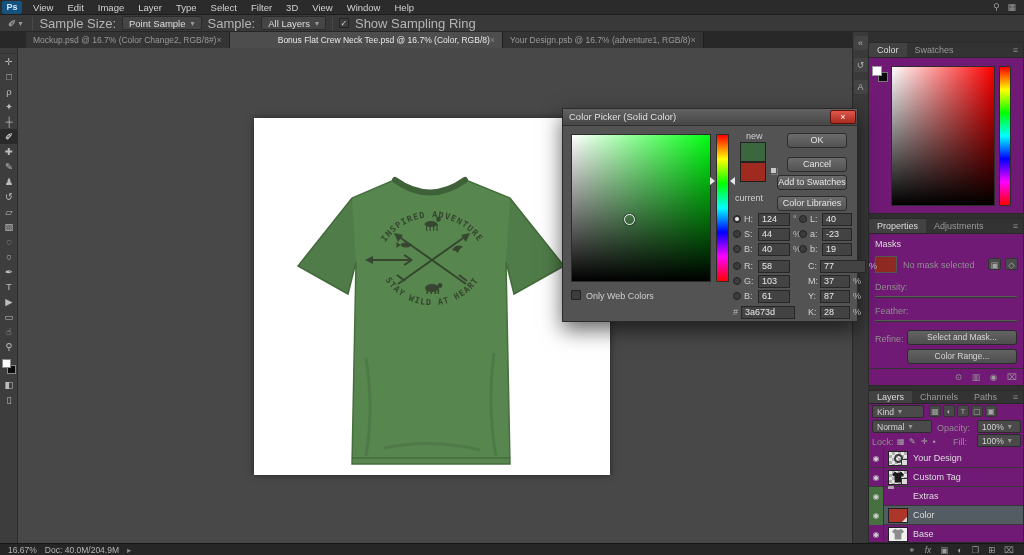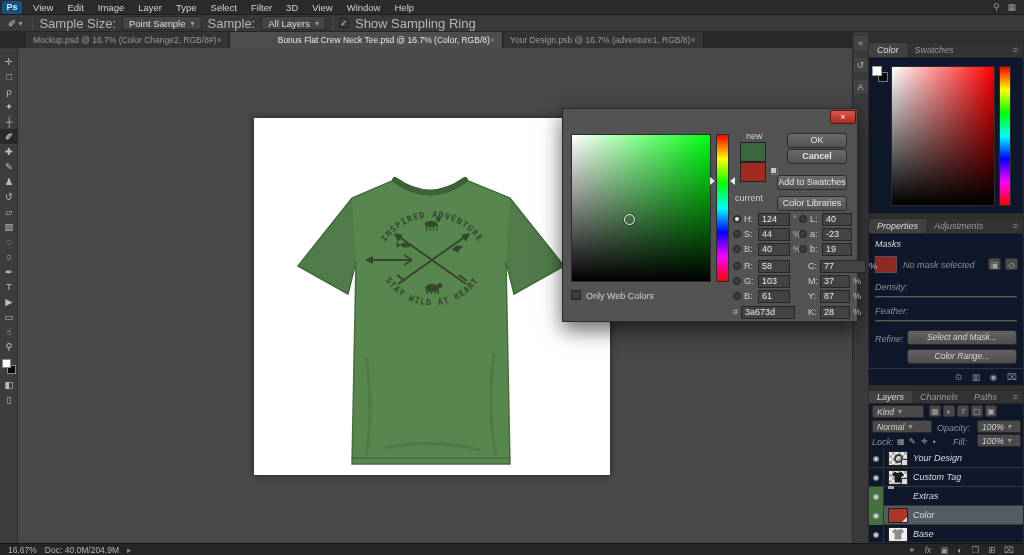--- a/index.html
+++ b/index.html
@@ -55,21 +55,21 @@
 
   
   .dockbg{position:absolute;left:852px;top:32px;width:172px;height:511px;background:#303030;}
   .dockstrip{position:absolute;left:852px;top:32px;width:16px;height:511px;background:#3a3a3a;
              border-left:1px solid #282828;display:flex;flex-direction:column;align-items:center;gap:8px;
              padding-top:4px;}
   .dock-icon{width:14px;height:14px;line-height:14px;text-align:center;color:#b0b0b0;font-size:9px;
              background:#444;border-radius:2px;}
 
   
-  .panel{position:absolute;left:868px;width:156px;background:#0f172a;border:1px solid #2a2a2a;font-style:italic;}
+  .panel{position:absolute;left:868px;width:156px;background:#701a75;border:1px solid #2a2a2a;}
   .phead{height:15px;background:#333333;border-bottom:1px solid #262626;display:flex;align-items:stretch;}
   .ptab{padding:0 8px;line-height:15px;font-size:9px;color:#999999;}
   .ptab.active{background:#424242;color:#dddddd;}
   .pmenu{margin-left:auto;padding-right:5px;line-height:15px;color:#888;font-size:9px;}
   .pbody{position:relative;}
   .plabel{position:absolute;font-size:9px;color:#8f8f8f;}
   .track{position:absolute;height:2px;background:#5c5c5c;border-bottom:1px solid #333;border-radius:1px;}
   .pbtn2{position:absolute;height:15px;background:linear-gradient(#636363,#4e4e4e);border:1px solid #2b2b2b;
          border-radius:3px;color:#d6d6d6;font-size:8.5px;text-align:center;line-height:13px;}
   .pficon{width:13px;height:12px;line-height:12px;text-align:center;color:#a5a5a5;font-size:8.5px;
@@ -455,33 +455,34 @@
       <span style="font-style:italic;">fx</span>
       <span>▣</span>
       <span>◐</span>
       <span>❐</span>
       <span>⊞</span>
       <span>⌧</span>
     </div>
   </div>
 
   <div class="dialog">
+    <div class="dtitle">Color Picker (Solid Color)</div>
     <div class="dclose">×</div>
     <div class="dfield"></div>
     <div class="dcursor"></div>
     <div class="dhue"></div>
     <div class="huearrL"></div>
     <div class="huearrR"></div>
     <span class="dlab" style="left:183px;top:22px;">new</span>
     <div class="dswatch" style="top: 33px; background: rgb(58, 103, 61);"></div>
     <div class="dswatch" style="top: 53px; background: rgb(158, 42, 32);"></div>
     <span class="dlab" style="left:172px;top:84px;">current</span>
     <span class="cube"></span>
     <div class="pbtn" style="left:224px;top:24px;width:60px;">OK</div>
-    <div class="pbtn" style="left:224px;top:40px;width:60px;font-weight:bold;">Cancel</div>
+    <div class="pbtn" style="left:224px;top:48px;width:60px;">Cancel</div>
     <div class="pbtn" style="left:214px;top:66px;width:70px;">Add to Swatches</div>
     <div class="pbtn" style="left:214px;top:87px;width:70px;">Color Libraries</div>
 
     <div class="frow" style="left:170px;top:103px;">
       <span class="radio sel"></span>
       <span class="flabel">H:</span>
       <input class="pinput" readonly="" value="124" style="">
       <span class="funit">°</span>
     </div>
     <div class="frow" style="left:170px;top:118px;">

